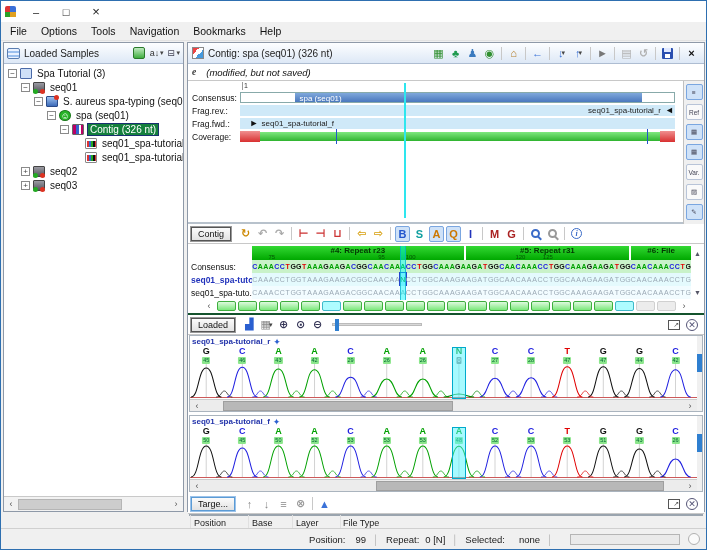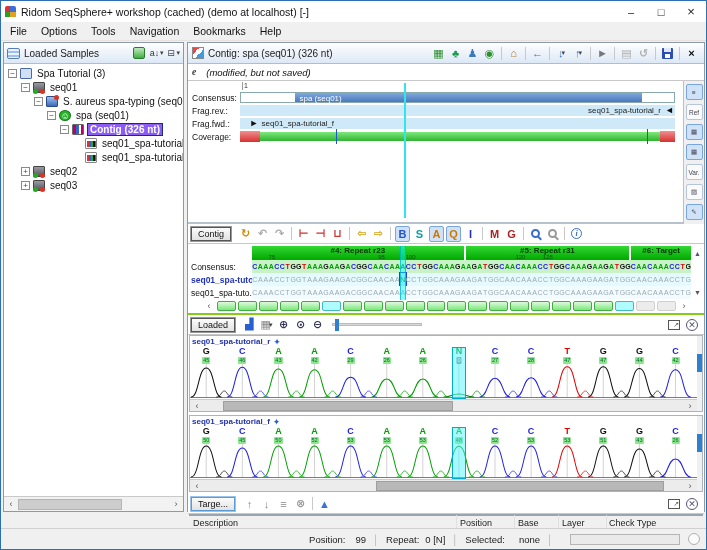--- a/index.html
+++ b/index.html
@@ -34,21 +34,21 @@
   .ticon.sample::after{content:"";position:absolute;right:-1px;bottom:-2px;width:5px;height:5px;border-radius:50%;background:#d32;}
   .ticon.sample::before{content:"";position:absolute;left:-1px;bottom:-2px;width:5px;height:5px;border-radius:50%;background:#2a2;}
   .ticon.task{background:linear-gradient(#9ec2ee,#3c6ab8);border:1px solid #2a4a88;position:relative;}
   .ticon.task::after{content:"";position:absolute;right:-2px;top:-2px;width:5px;height:5px;border-radius:50%;background:#d32;}
   .ticon.target{background:#28b428;border:1px solid #187818;border-radius:50%;color:#fff;font-size:9px;line-height:10px;text-align:center;}
   .ticon.contig{background:repeating-linear-gradient(90deg,#b06 0 3px,#36c 3px 6px,#fff 6px 8px);border:1px solid #666;}
   .ticon.read{background:#fff;border:1px solid #888;position:relative;overflow:hidden;}
   .ticon.read::after{content:"";position:absolute;left:1px;bottom:1px;width:9px;height:6px;
     background:repeating-linear-gradient(90deg,#d33 0 2px,#36c 2px 4px,#2a2 4px 6px,#111 6px 8px);}
   .treerow .lbl{padding:0 2px;}
-  .treerow.selected .lbl{background:#8b5cf6;color:#fff;font-weight:bold;border:1px solid #1a2f70;}
+  .treerow.selected .lbl{background:#15803d;color:#fff;font-weight:normal;border:1px solid #1a2f70;}
   .lp-hscroll{height:15px;border-top:1px solid #c9c9c9;background:#f2f2f2;display:flex;align-items:center;flex:0 0 auto;}
   .sarrow{width:14px;text-align:center;font-size:9px;color:#555;}
   .sthumb{height:11px;background:#cdcdcd;border:1px solid #b5b5b5;}
   
   .rightpanel{flex:1;display:flex;flex-direction:column;min-width:0;border:1px solid #8e99a8;background:#fff;}
   .ctgheader{height:21px;background:linear-gradient(#fdfeff,#dde8f6);border-bottom:1px solid #aebdd2;display:flex;align-items:center;padding:0 4px;flex:0 0 auto;}
   .ctgicon{width:12px;height:12px;border:1px solid #888;background:linear-gradient(135deg,#e44 0 30%,#fff 30% 60%,#49d 60%);margin-right:4px;}
   .ctgtitle{font-size:10px;color:#222;white-space:nowrap;overflow:hidden;}
   .hdricons{margin-left:auto;display:flex;align-items:center;}
   .floppy{width:11px;height:11px;background:#2a4fb0;position:relative;border-radius:1px;}
@@ -91,21 +91,21 @@
   .mag{width:9px;height:9px;border:2px solid #3a6bc8;border-radius:50%;position:relative;}
   .mag::after{content:"";position:absolute;right:-4px;bottom:-3px;width:5px;height:2px;background:#3a6bc8;transform:rotate(45deg);}
   .mag.off{border-color:#999;}
   .mag.off::after{background:#999;}
   .infoc{width:11px;height:11px;border:1px solid #3a6bc8;color:#3a6bc8;border-radius:50%;font-size:8px;font-style:italic;font-family:"Liberation Serif",serif;display:flex;align-items:center;justify-content:center;}
   .slider{width:90px;height:3px;background:#d8d8d8;border:1px solid #bbb;position:relative;margin:0 6px;}
   .sliderthumb{position:absolute;left:2px;top:-5px;width:4px;height:12px;background:#2f7fd0;}
   .exporticon{width:12px;height:10px;border:1px solid #555;position:relative;font-size:7px;line-height:8px;text-align:right;color:#555;margin:0 3px;}
   .closecirc{width:12px;height:12px;border:1px solid #557;border-radius:50%;color:#557;font-size:9px;line-height:10px;text-align:center;margin:0 3px;}
   
-  .seqarea{flex:0 0 auto;position:relative;border-bottom:2px solid #84cc16;background:#fff;padding:2px 0 1px 0;}
+  .seqarea{flex:0 0 auto;position:relative;border-bottom:2px solid #14532d;background:#fff;padding:2px 0 1px 0;}
   .seqrow{display:flex;height:14px;align-items:stretch;}
   .seqrow.r13{height:13px;}
   .gutter{width:64px;flex:0 0 auto;font-size:8.5px;display:flex;align-items:center;padding-left:3px;color:#111;white-space:nowrap;overflow:hidden;}
   .gutter.bluebold{color:#2233bb;font-weight:bold;}
   .chars{flex:1;display:grid;grid-template-columns:repeat(80,1fr);min-width:0;}
   .chars span{font-size:7px;font-weight:bold;text-align:center;line-height:13px;overflow:hidden;}
   .chars.readrow span{font-weight:normal;color:#9aa8b4;}
   .minivs{width:13px;flex:0 0 auto;display:flex;align-items:center;justify-content:center;font-size:7px;color:#556;}
   .annwrap{flex:1;position:relative;min-width:0;}
   .annbar{position:absolute;top:0;bottom:0;background:linear-gradient(#33d833,#00a800);display:flex;align-items:flex-start;justify-content:center;overflow:hidden;}
@@ -153,21 +153,20 @@
   .statcirc{width:12px;height:12px;border-radius:50%;border:1px solid #b0b0b0;background:#fafafa;margin-left:8px;}
   .spacer{flex:1;}
 </style>
 </head>
 <body>
 
 <div class="window">
 
   <div class="titlebar">
     <span class="appicon"></span>
-    <span class="titletext">Ridom SeqSphere+ workshop (cached) (demo at localhost) [-]</span>
     <div class="wincontrols">
       <span class="winbtn">–</span>
       <span class="winbtn">□</span>
       <span class="winbtn" style="font-size:13px;">×</span>
     </div>
   </div>
 
   <div class="menubar" id="menubar">
       <span class="menuitem">File</span>
       <span class="menuitem">Options</span>
@@ -375,21 +374,21 @@
           <div class="seqrow">
             <span class="gutter"></span>
             <div class="annwrap">
               <div class="annbar" style="left: 0%; width: 48.2%;">
                 <b>#4: Repeat r23</b>
               </div>
               <div class="annbar" style="left: 48.8%; width: 37%;">
                 <b>#5: Repeat r31</b>
               </div>
               <div class="annbar" style="left: 86.4%; width: 13.6%;">
-                <b>#6: Target</b>
+                <b>#6: File</b>
               </div>
               <span class="rlabel" style="left: 3.75%;">75</span>
               <span class="rlabel" style="left: 28.75%;">95</span>
               <span class="rlabel" style="left: 35%;">100</span>
               <span class="rlabel" style="left: 60%;">120</span>
               <span class="rlabel" style="left: 66.25%;">125</span>
             </div>
             <span class="minivs">▲</span>
           </div>
           <div class="seqrow r13">
@@ -891,25 +890,24 @@
             <span class="tsep"></span>
             <span class="tbicon" style="color: rgb(58, 114, 216);">▲</span>
           </span>
         <span class="spacer"></span>
         <span class="exporticon">↗</span>
         <span class="closecirc">✕</span>
       </div>
 
       <div class="qctable" id="qctable">
           <div class="qcrow head">
-            <span class="c-desc">Description</span>
             <span class="c-pos">Position</span>
             <span class="c-base">Base</span>
             <span class="c-layer" style="justify-content: flex-start; padding-left: 3px;">Layer</span>
-            <span class="c-check">Check Type</span>
+            <span class="c-check">File Type</span>
           </div>
           <div class="qcrow">
             <span class="c-desc">
               <span class="rowinfo">i</span>
               <span>Single contig was assembled</span>
             </span>
             <span class="c-pos"></span>
             <span class="c-base"></span>
             <span class="c-layer"></span>
             <span class="c-check">Single Target</span>

